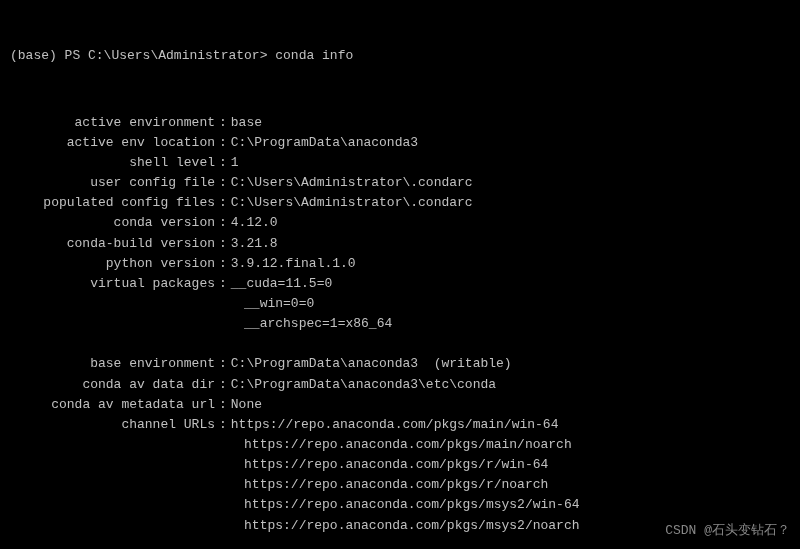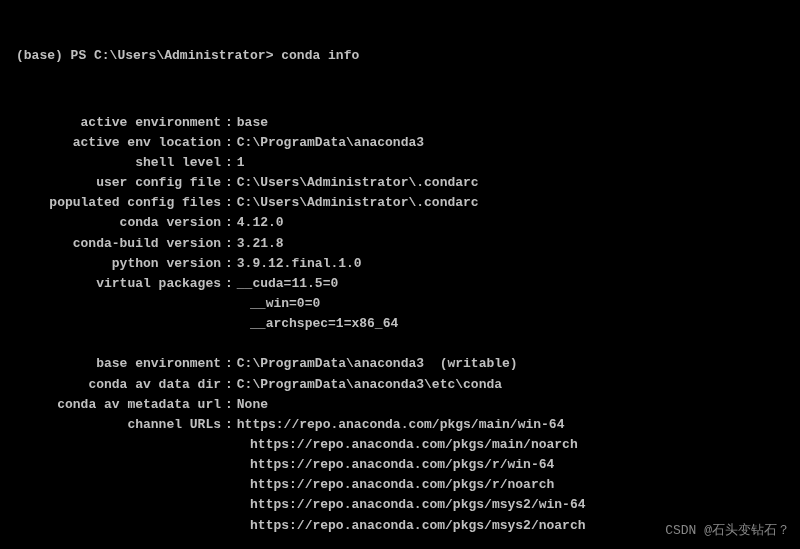--- a/index.html
+++ b/index.html
@@ -7,24 +7,23 @@
       background: #000;
       color: #c0c0c0;
       font-family: 'Courier New', Courier, monospace;
       font-size: 13px;
       width: 800px;
       height: 549px;
       overflow: hidden;
       position: relative;
     }
     .terminal {
-      padding: 6px 16px;
+      padding: 6px 10px;
       line-height: 1.55;
       white-space: pre;
-      font-weight: bold;
     }
     .prompt-line {
       color: #c0c0c0;
     }
     .watermark {
       position: absolute;
       bottom: 10px;
       right: 10px;
       color: #888;
       font-size: 13px;

